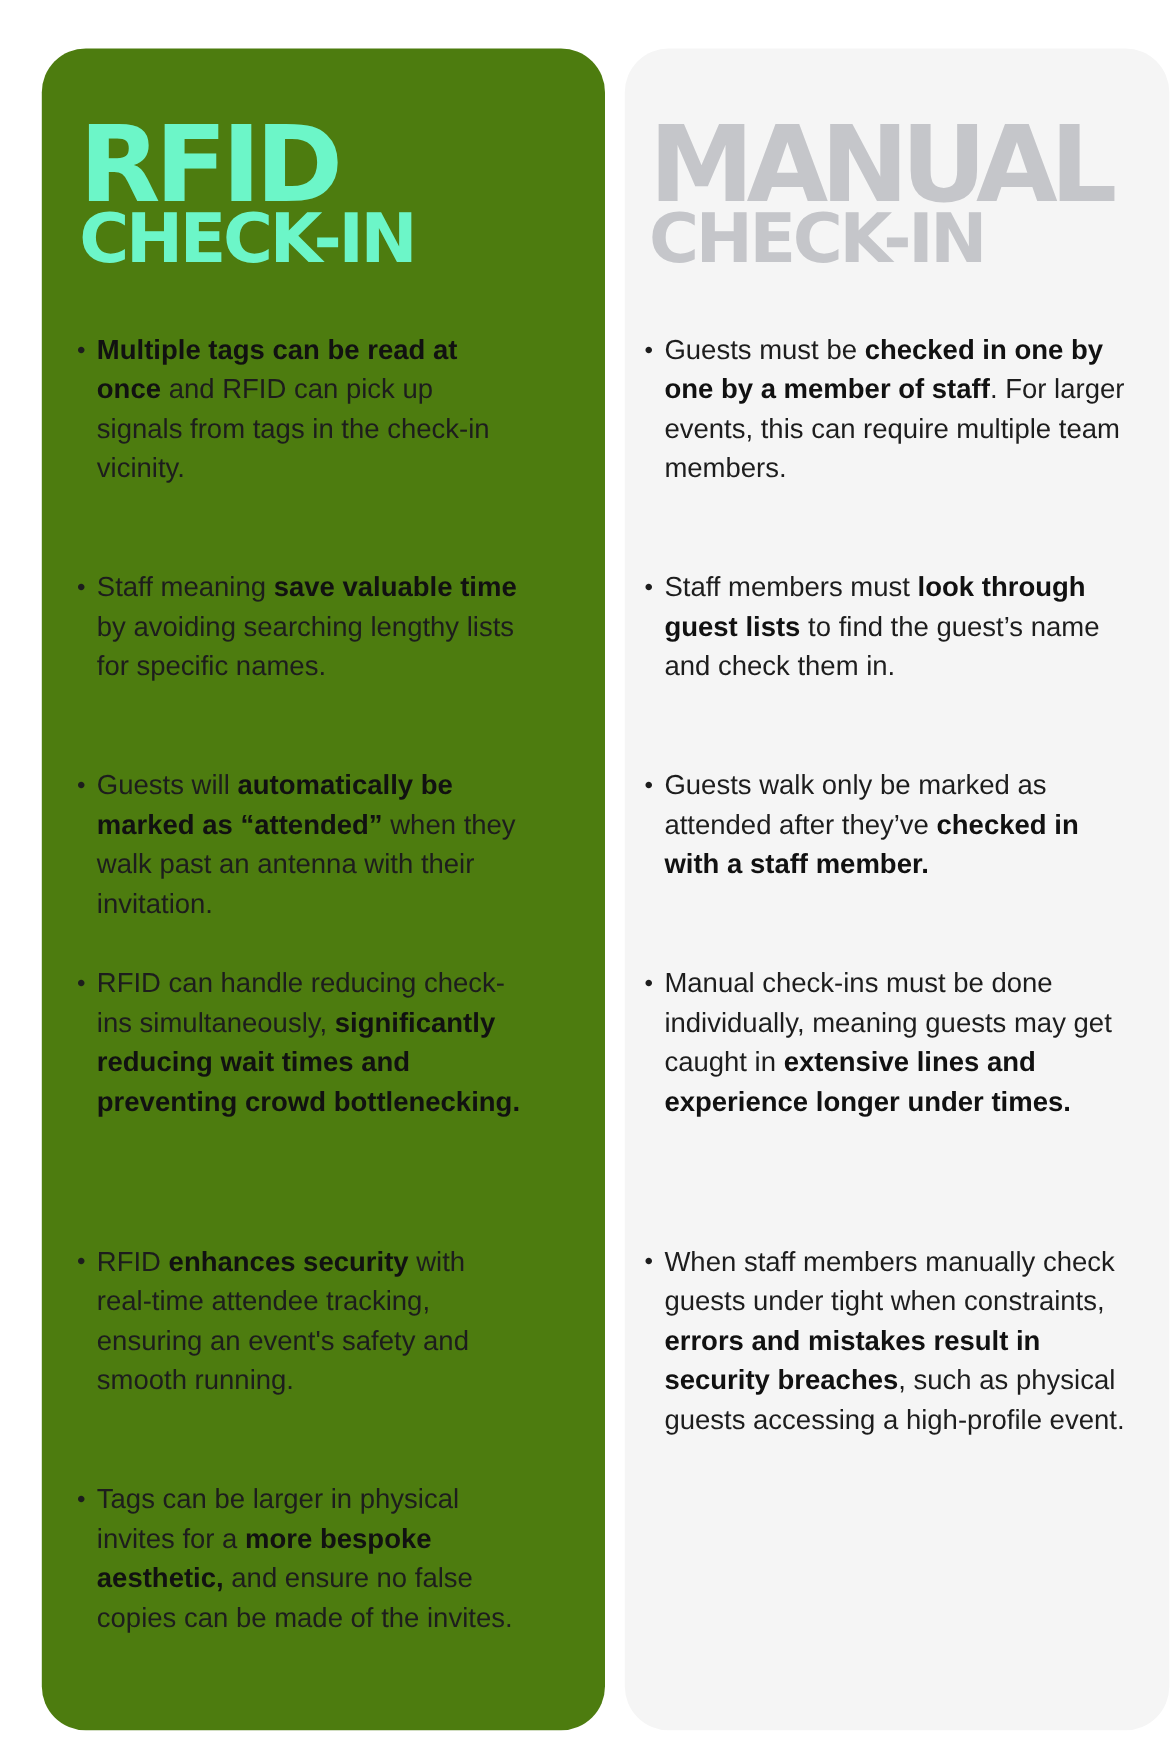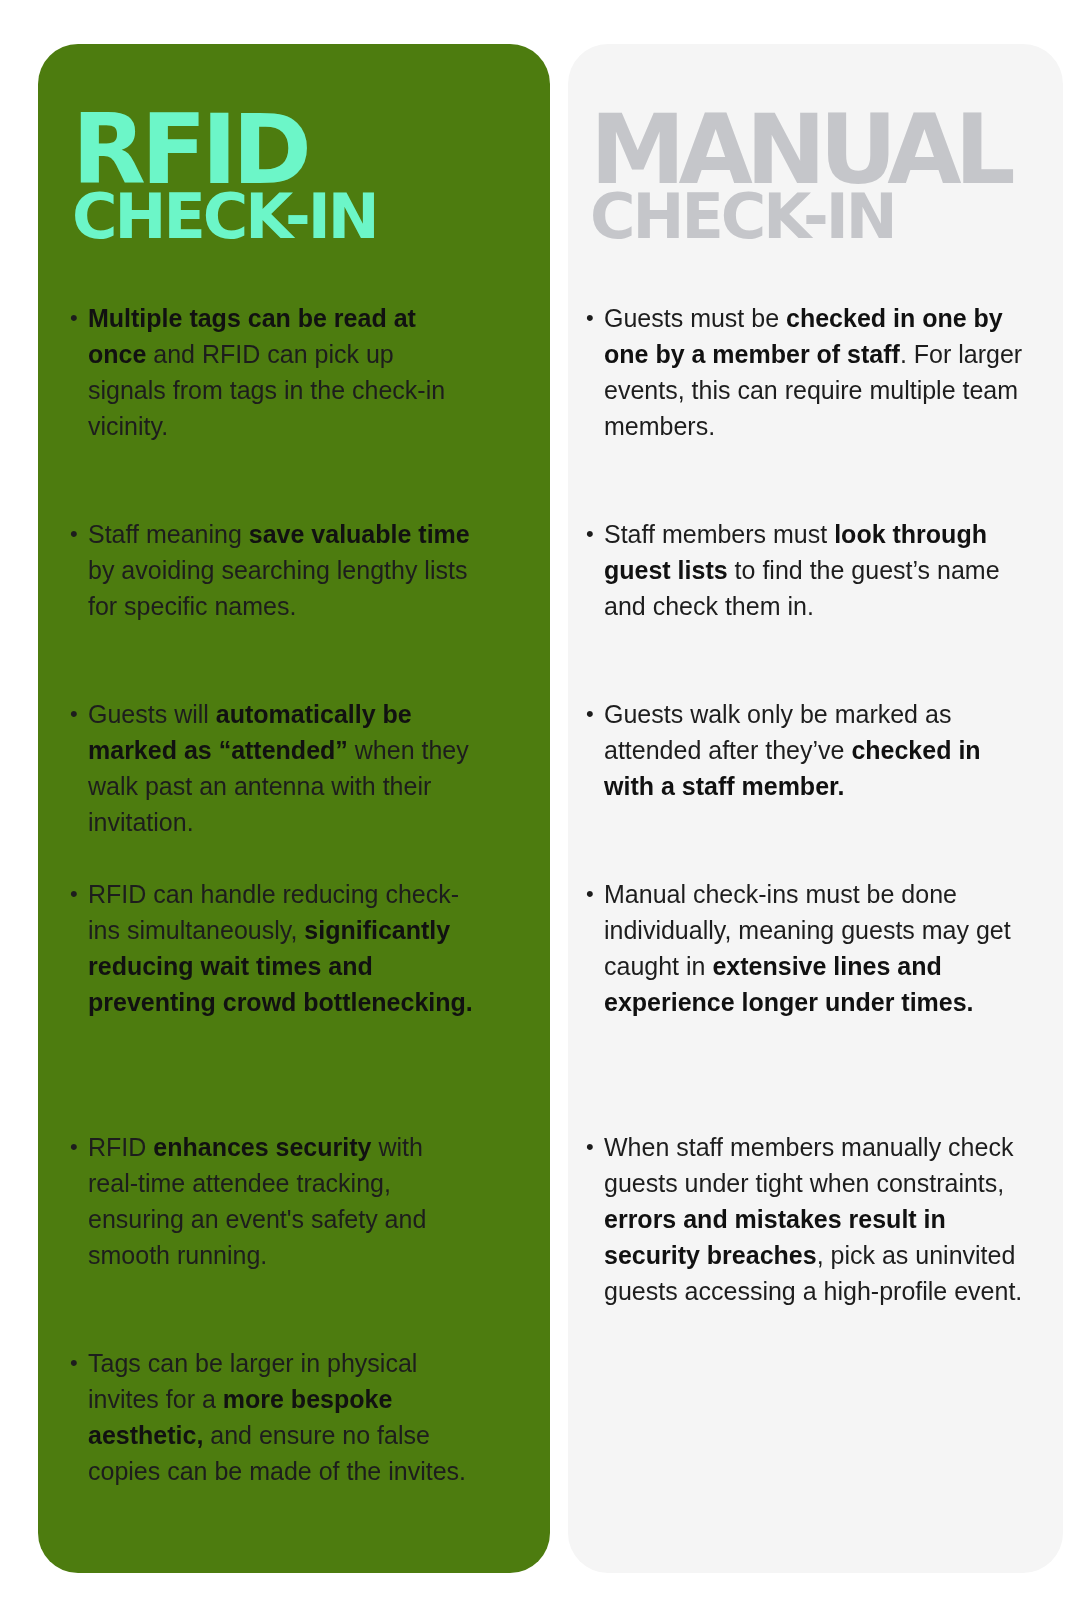--- a/index.html
+++ b/index.html
@@ -49,14 +49,14 @@
   <div class="bullet" style="top:1301px"><span class="dot">•</span><span>Tags can be larger in physical invites for a </span><b>more bespoke aesthetic,</b><span> and ensure no false copies can be made of the invites.</span></div>
 </div>
 
 <div class="panel manual">
   <div class="title-big">MANUAL</div>
   <div class="title-small">CHECK-IN</div>
   <div class="bullet" style="top:256px"><span class="dot">•</span><span>Guests must be </span><b>checked in one by one by a member of staff</b><span>. For larger events, this can require multiple team members.</span></div>
   <div class="bullet" style="top:472px"><span class="dot">•</span><span>Staff members must </span><b>look through guest lists</b><span> to find the guest’s name and check them in.</span></div>
   <div class="bullet" style="top:652px"><span class="dot">•</span><span>Guests walk only be marked as attended after they’ve </span><b>checked in with a staff member.</b></div>
   <div class="bullet" style="top:832px"><span class="dot">•</span><span>Manual check-ins must be done individually, meaning guests may get caught in </span><b>extensive lines and experience longer under times.</b></div>
-  <div class="bullet" style="top:1085px"><span class="dot">•</span><span>When staff members manually check guests under tight when constraints, </span><b>errors and mistakes result in security breaches</b><span>, pick as uninvited guests accessing a high-profile event.</span></div>
+  <div class="bullet" style="top:1085px"><span class="dot">•</span><span>When staff members manually check guests under tight when constraints, </span><b>errors and mistakes result in security breaches</b><span>, such as physical guests accessing a high-profile event.</span></div>
 </div>
 
 </body></html>

